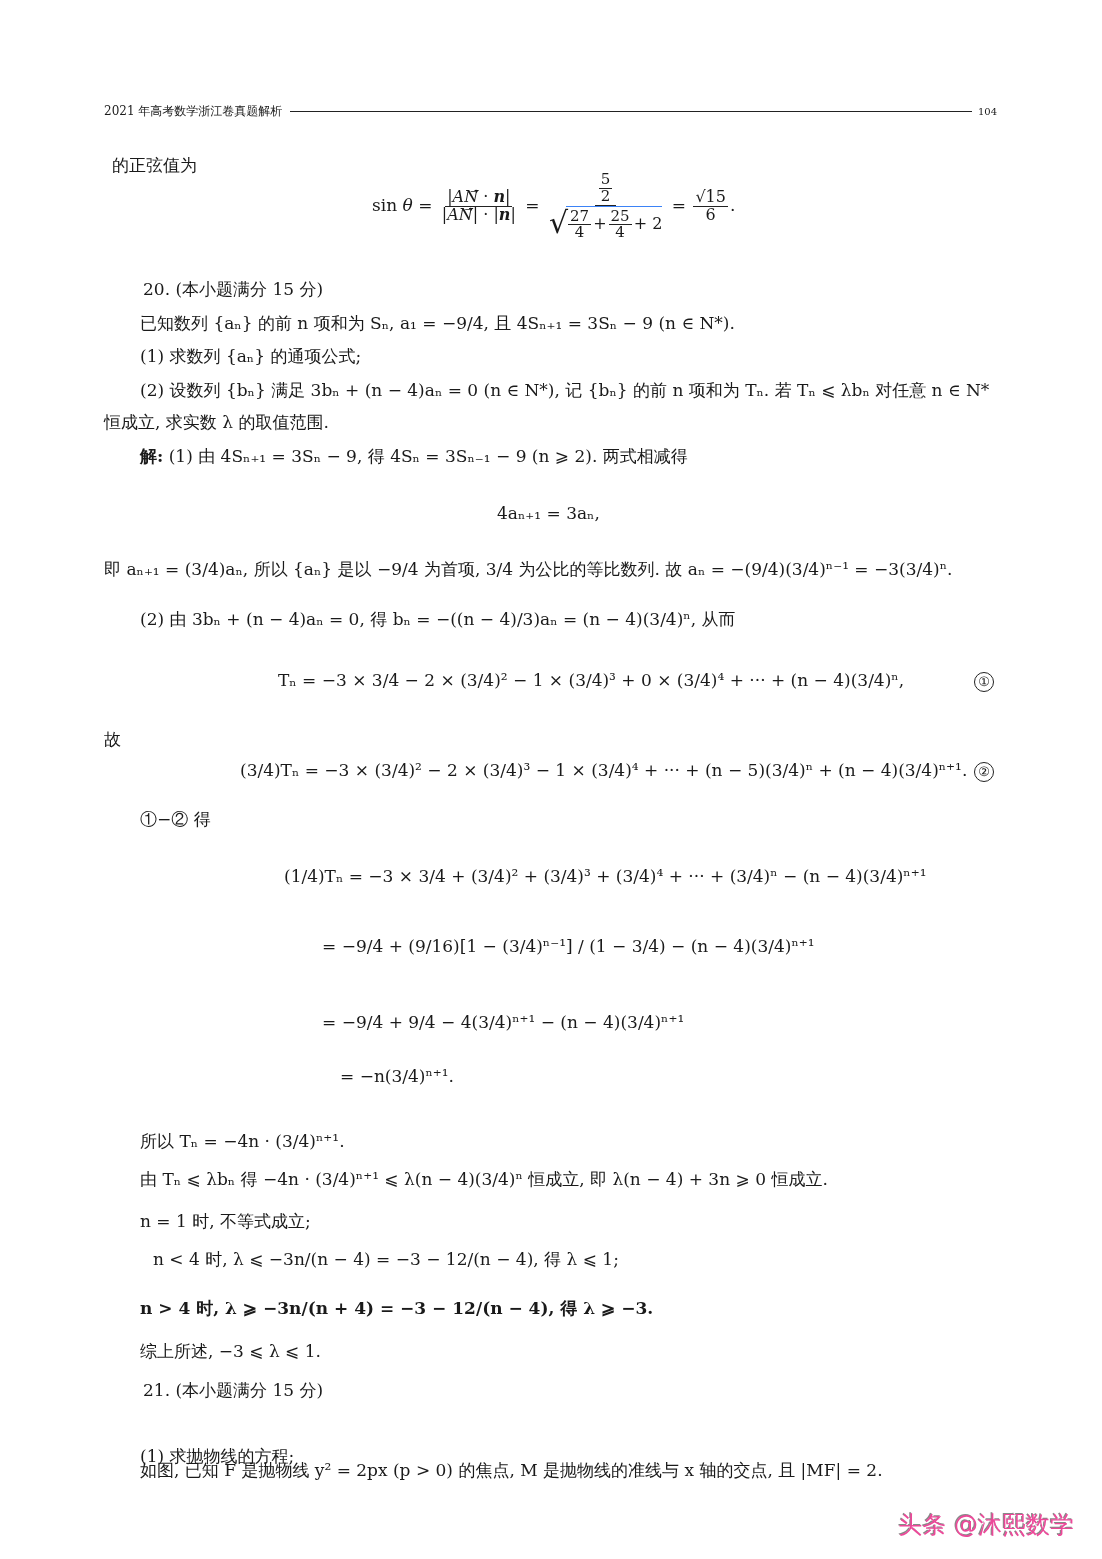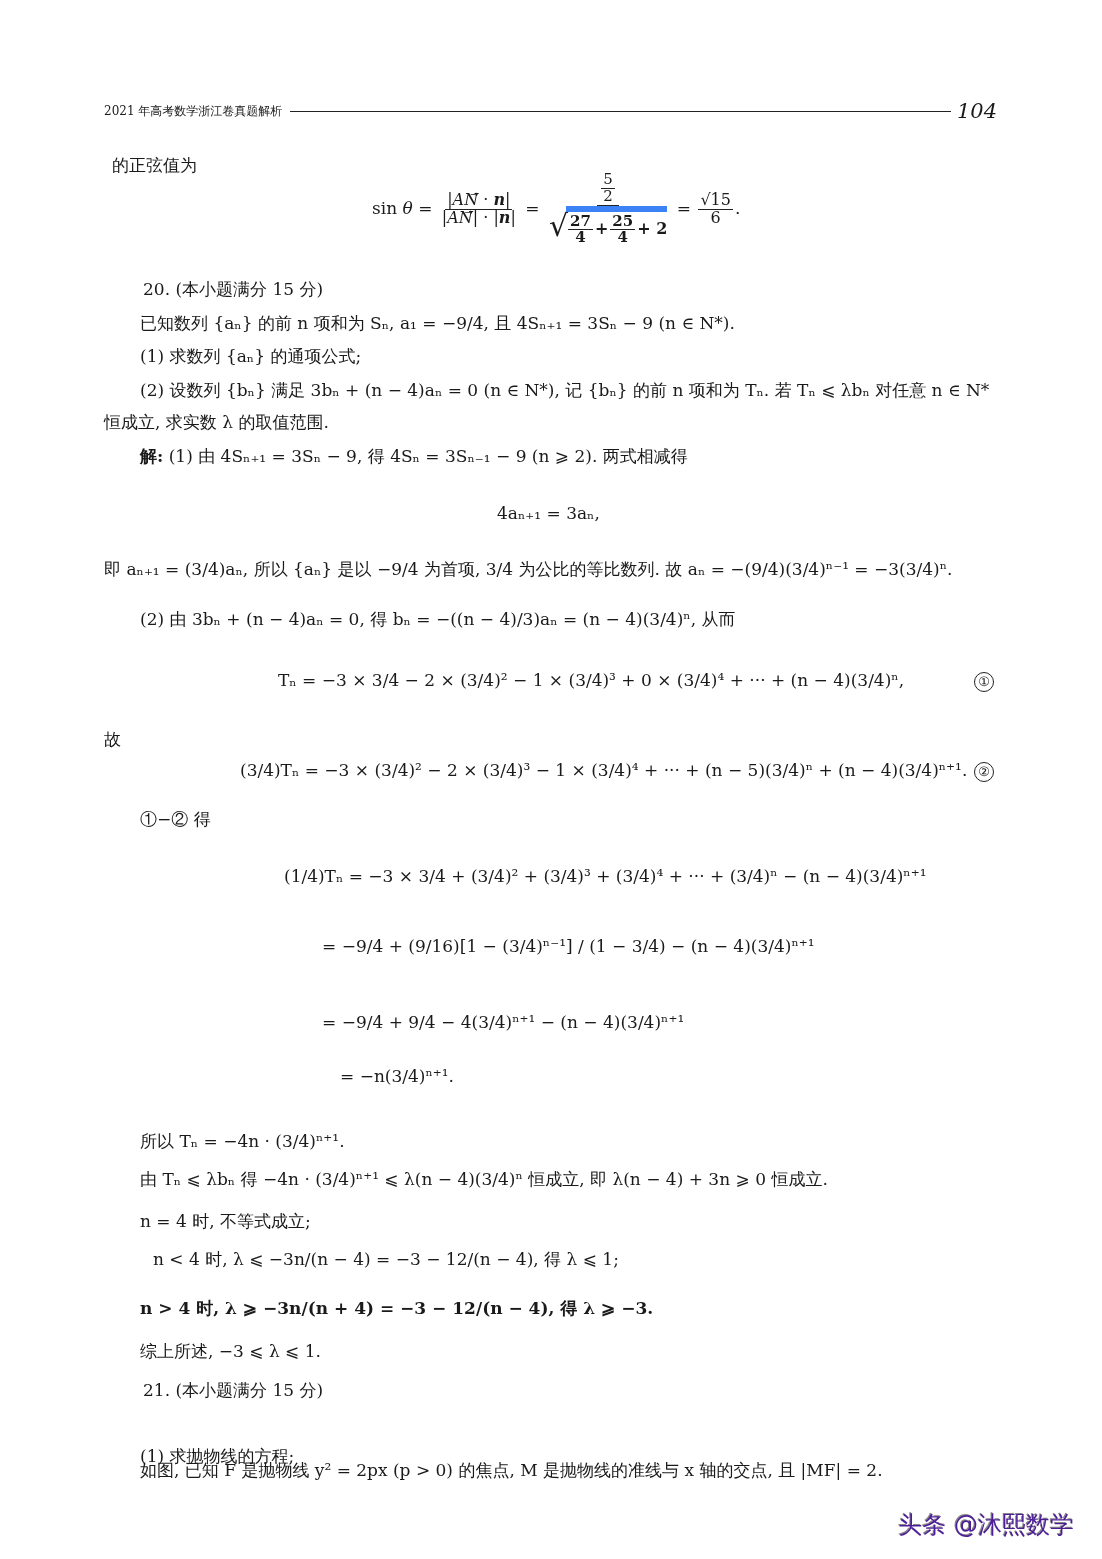--- a/index.html
+++ b/index.html
@@ -2,34 +2,34 @@
 <html><head>
 <meta charset="utf-8">
 <style>
   html, body { margin:0; padding:0; background:#ffffff; }
   body { width:1102px; height:1559px; position:relative; overflow:hidden;
          font-family:"DejaVu Serif","Liberation Serif",serif; color:#1a1a1a; font-size:17px; }
   .abs { position:absolute; white-space:nowrap; }
   .header { left:104px; top:100px; width:893px; height:22px; display:flex; align-items:center; }
   .header .title { font-size:12px; padding-right:8px; }
   .header .rule { flex:1; height:1px; background:#222; }
-  .header .page { font-size:21px; padding-left:6px;font-style:italic; }
+  .header .page { font-size:10px; padding-left:6px; }
   i.m { font-style:italic; }
   .frac { display:inline-flex; flex-direction:column; align-items:center; vertical-align:middle; margin:0 2px; line-height:1.05; }
   .frac .num { padding:0 2px; border-bottom:1px solid #222; font-size:16px; }
   .frac .den { padding:0 2px; font-size:16px; }
   .frac.sm .num, .frac.sm .den { font-size:15px; }
   .circ { display:inline-block; width:18px; height:18px; border:1px solid #222; border-radius:50%;
           text-align:center; line-height:18px; font-size:13px; }
   .eqnum { right:108px; }
   .sqrt { display:inline-flex; align-items:center; }
   .sqrt .rad { font-size:30px; line-height:1; margin-right:-2px; }
-  .sqrt .body { border-top:6px solid #3b82f6; padding-top:2px; display:inline-flex; align-items:center;font-weight:bold; }
+  .sqrt .body { border-top:1px solid #3b82f6; padding-top:2px; display:inline-flex; align-items:center; }
   .watermark { right:28px; bottom:18px; font-family:"DejaVu Sans","Liberation Sans",sans-serif;
-               font-size:24px; color:#4c1d95; text-shadow:1px 1px 0 #fff, -1px -1px 0 #888; }
+               font-size:24px; color:#ec4899; text-shadow:1px 1px 0 #fff, -1px -1px 0 #888; }
   b.jie { font-weight:bold; }
 </style>
 </head>
 <body>
 
 <div class="abs header">
   <span class="title">2021 年高考数学浙江卷真题解析</span>
   <span class="rule"></span>
   <span class="page">104</span>
 </div>
@@ -90,21 +90,21 @@
 
 <div class="abs" style="left:140px;top:808px;">①−② 得</div>
 
 <div class="abs" style="left:284px;top:866px;">(1/4)Tₙ = −3 × 3/4 + (3/4)² + (3/4)³ + (3/4)⁴ + ··· + (3/4)ⁿ − (n − 4)(3/4)ⁿ⁺¹</div>
 <div class="abs" style="left:322px;top:936px;">= −9/4 + (9/16)[1 − (3/4)ⁿ⁻¹] / (1 − 3/4) − (n − 4)(3/4)ⁿ⁺¹</div>
 <div class="abs" style="left:322px;top:1012px;">= −9/4 + 9/4 − 4(3/4)ⁿ⁺¹ − (n − 4)(3/4)ⁿ⁺¹</div>
 <div class="abs" style="left:340px;top:1066px;text-align:right;">= −n(3/4)ⁿ⁺¹.</div>
 
 <div class="abs" style="left:140px;top:1130px;">所以 Tₙ = −4n · (3/4)ⁿ⁺¹.</div>
 <div class="abs" style="left:140px;top:1168px;">由 Tₙ ⩽ λbₙ 得 −4n · (3/4)ⁿ⁺¹ ⩽ λ(n − 4)(3/4)ⁿ 恒成立, 即 λ(n − 4) + 3n ⩾ 0 恒成立.</div>
-<div class="abs" style="left:140px;top:1210px;">n = 4 时, 不等式成立;</div>
+<div class="abs" style="left:140px;top:1210px;">n = 1 时, 不等式成立;</div>
 <div class="abs" style="left:153px;top:1248px;">n &lt; 4 时, λ ⩽ −3n/(n − 4) = −3 − 12/(n − 4), 得 λ ⩽ 1;</div>
 <div class="abs" style="left:140px;top:1297px;font-weight:bold;">n &gt; 4 时, λ ⩾ −3n/(n + 4) = −3 − 12/(n − 4), 得 λ ⩾ −3.</div>
 <div class="abs" style="left:140px;top:1340px;">综上所述, −3 ⩽ λ ⩽ 1.</div>
 
 <div class="abs" style="left:143px;top:1379px;">21. (本小题满分 15 分)</div>
 <div class="abs" style="left:140px;top:1412px;margin-top:47px;">如图, 已知 F 是抛物线 y² = 2px (p &gt; 0) 的焦点, M 是抛物线的准线与 x 轴的交点, 且 |MF| = 2.</div>
 <div class="abs" style="left:140px;top:1445px;">(1) 求抛物线的方程;</div>
 
 <div class="abs watermark">头条 @沐熙数学</div>
 

